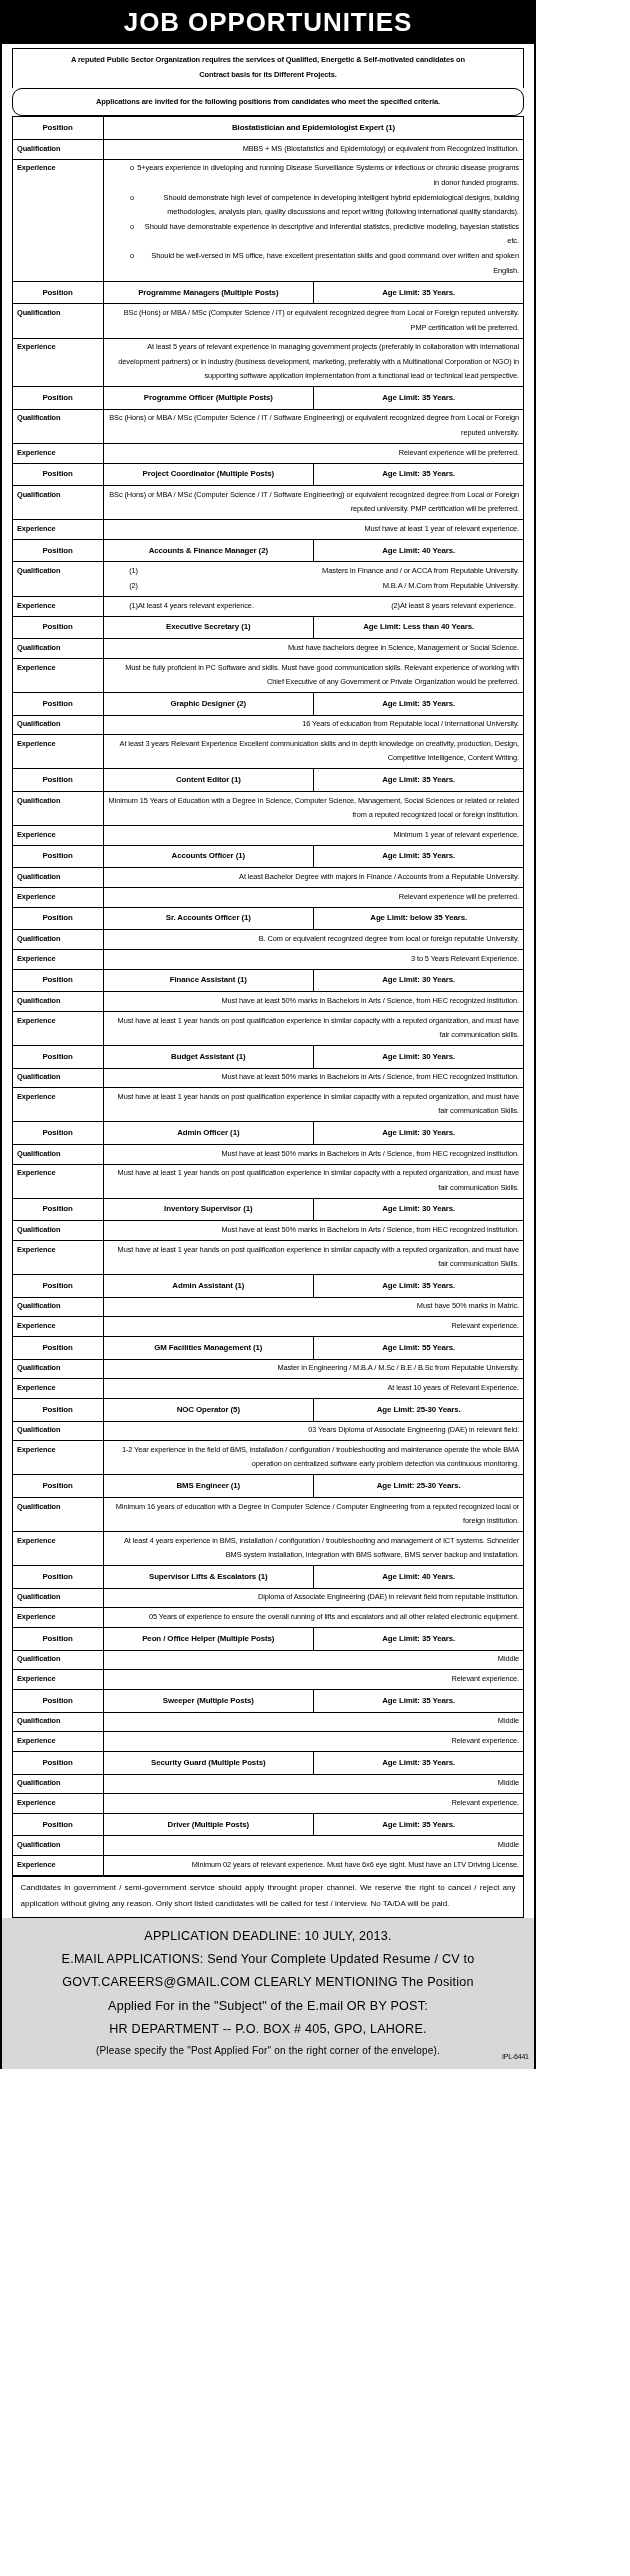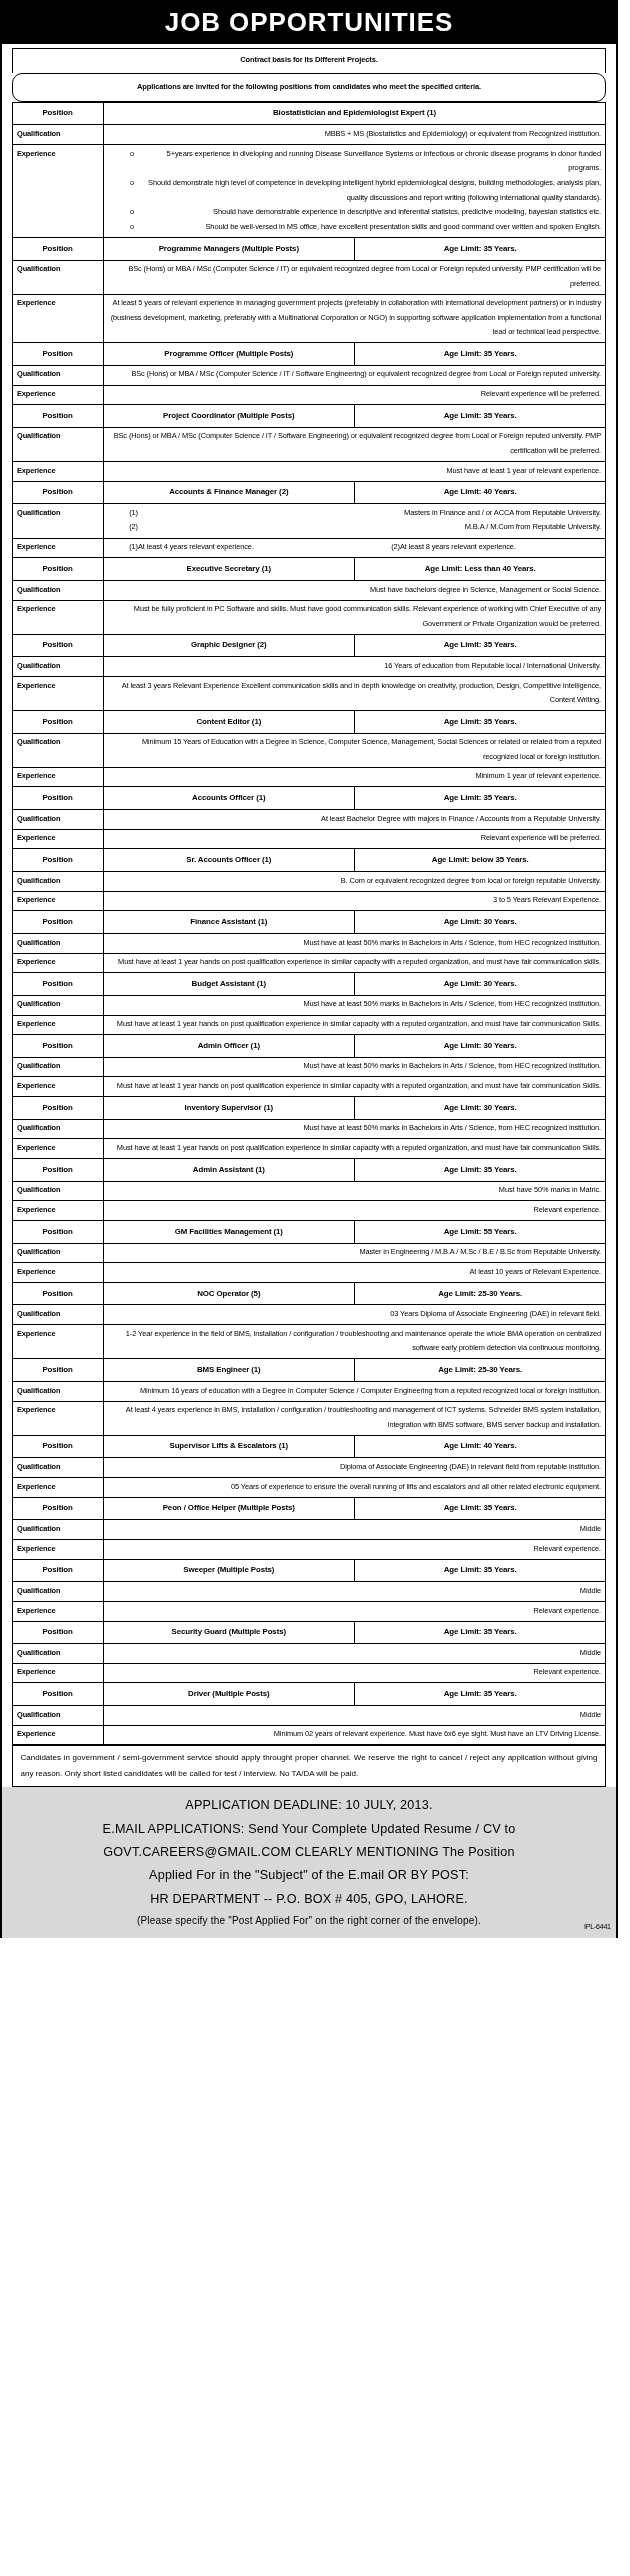--- a/index.html
+++ b/index.html
@@ -6,21 +6,21 @@
   html, body {
     width: 631px;
     background: #ffffff;
     font-family: "Liberation Sans", sans-serif;
   }
   body {
     width: 631px;
     padding: 0;
   }
   .ad {
-    width: 618px;
+    width: 536px;
     background: #ffffff;
     border-left: 2.6px solid #000;
     border-right: 2.6px solid #000;
     position: relative;
   }
   
   .banner {
     background: #000000;
     color: #ffffff;
     text-align: center;
@@ -140,20 +140,21 @@
 </style>
 </head>
 <body>
 
 <div class="ad">
 
   <div class="banner">JOB  OPPORTUNITIES</div>
 
   <div class="intro-wrap">
     <div class="intro-box">
+      <div>A reputed Public Sector Organization requires the services of Qualified, Energetic &amp; Self-motivated candidates on</div>
       <div>Contract basis for its Different Projects.</div>
     </div>
     <div class="intro-box second">
       <div>Applications are invited for the following positions from candidates who meet the specified criteria.</div>
     </div>
   </div>
 
   <div class="tbl-wrap">
     <table class="jobs">
       <tbody id="jobs-body">

